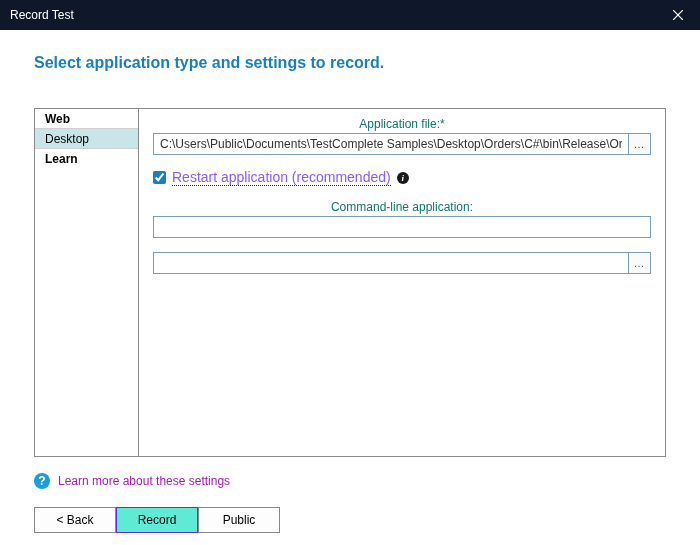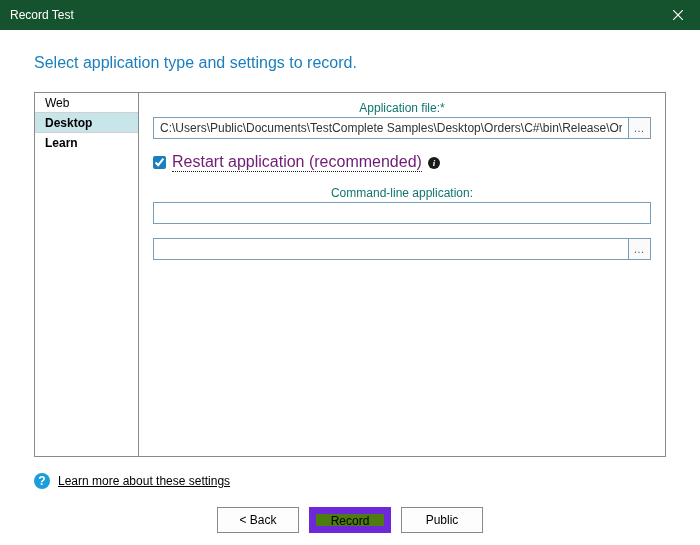--- a/index.html
+++ b/index.html
@@ -5,21 +5,21 @@
     * { box-sizing: border-box; margin: 0; padding: 0; }
     body {
       font-family: "Segoe UI", Tahoma, Arial, sans-serif;
       font-size: 12px;
       background: #fff;
       width: 700px;
       height: 545px;
       overflow: hidden;
     }
     .titlebar {
-      background: #14532d;
+      background: #0f172a;
       color: #fff;
       height: 30px;
       display: flex;
       align-items: center;
       justify-content: space-between;
       padding: 0 8px 0 10px;
     }
     .titlebar-title { font-size: 12px; }
     .close-btn {
       width: 28px; height: 22px;
@@ -29,22 +29,22 @@
     .close-btn svg { width: 10px; height: 10px; }
     .content {
       padding: 24px 34px 12px 34px;
       height: calc(545px - 30px);
       display: flex;
       flex-direction: column;
     }
     .heading {
       color: #1b7fbd;
       font-size: 16px;
-      font-weight: 400;
-      margin-bottom: 20px;
+      font-weight: 700;
+      margin-bottom: 36px;
     }
     .panel {
       border: 1px solid #8a8a8a;
       flex: 1;
       display: flex;
       min-height: 0;
     }
     .tabs {
       width: 104px;
       border-right: 1px solid #8a8a8a;
@@ -55,23 +55,23 @@
       height: 20px;
       padding: 2px 10px;
       font-size: 12px;
       border-bottom: 1px solid #d0d0d0;
       cursor: pointer;
       display: flex;
       align-items: center;
     }
     .tab.active {
       background: #c8e6ea;
-      font-weight: 700;
-    }
-    .tab.web { font-weight: 400; background:#fff; }
+      font-weight: 400;
+    }
+    .tab.web { font-weight: 700; background:#fff; }
     .tab.mobile { font-weight: 700; background:#fff; border-bottom:none;}
     .form {
       flex: 1;
       padding: 6px 14px 10px 14px;
     }
     .field-label {
       font-size: 12px;
       color: #0f766e;
       margin-top: 2px;
       margin-bottom: 2px;
@@ -110,22 +110,22 @@
       align-items: center;
       gap: 6px;
       margin-bottom: 14px;
     }
     .checkbox-row input[type=checkbox] {
       width: 13px; height: 13px;
       accent-color: #1b7fbd;
     }
     .dotted-label {
       border-bottom: 1px dotted #222;
-      font-size: 16px;
-      color: #701a75;
+      font-size: 14px;
+      color: #8b5cf6;
     }
     .info-icon {
       width: 12px; height: 12px;
       border-radius: 50%;
       background: #1a1a1a;
       color: #fff;
       font-size: 9px;
       font-weight: 700;
       display: inline-flex;
       align-items: center;
@@ -144,44 +144,42 @@
       border-radius: 50%;
       background: #1b9dd9;
       color: #fff;
       font-weight: 700;
       font-size: 12px;
       display: flex;
       align-items: center;
       justify-content: center;
     }
     .help-link {
-      color: #000000;
-      text-decoration: underline;
+      color: #a21caf;
       font-size: 12px;
       cursor: pointer;
     }
     .footer {
       display: flex;
-      justify-content: center;
-      gap: 10px;
+      justify-content: flex-start;
       padding-top: 10px;
     }
     .btn {
       min-width: 82px;
       height: 26px;
       border: 1px solid #888;
       background: #fdfdfd;
       font-size: 12px;
       font-family: inherit;
       cursor: pointer;
       padding: 0 12px;
     }
     .btn.primary {
-      background: #4d7c0f;
-      border: 7px solid #6d28d9;
+      background: #5eead4;
+      border: 1px solid #6d28d9;
     }
   </style>
 </head>
 <body>
 
 <div class="titlebar">
   <span class="titlebar-title">Record Test</span>
   <div class="close-btn">
     <svg viewBox="0 0 10 10">
       <line x1="0" y1="0" x2="10" y2="10" stroke="#fff" stroke-width="1.2"></line>

